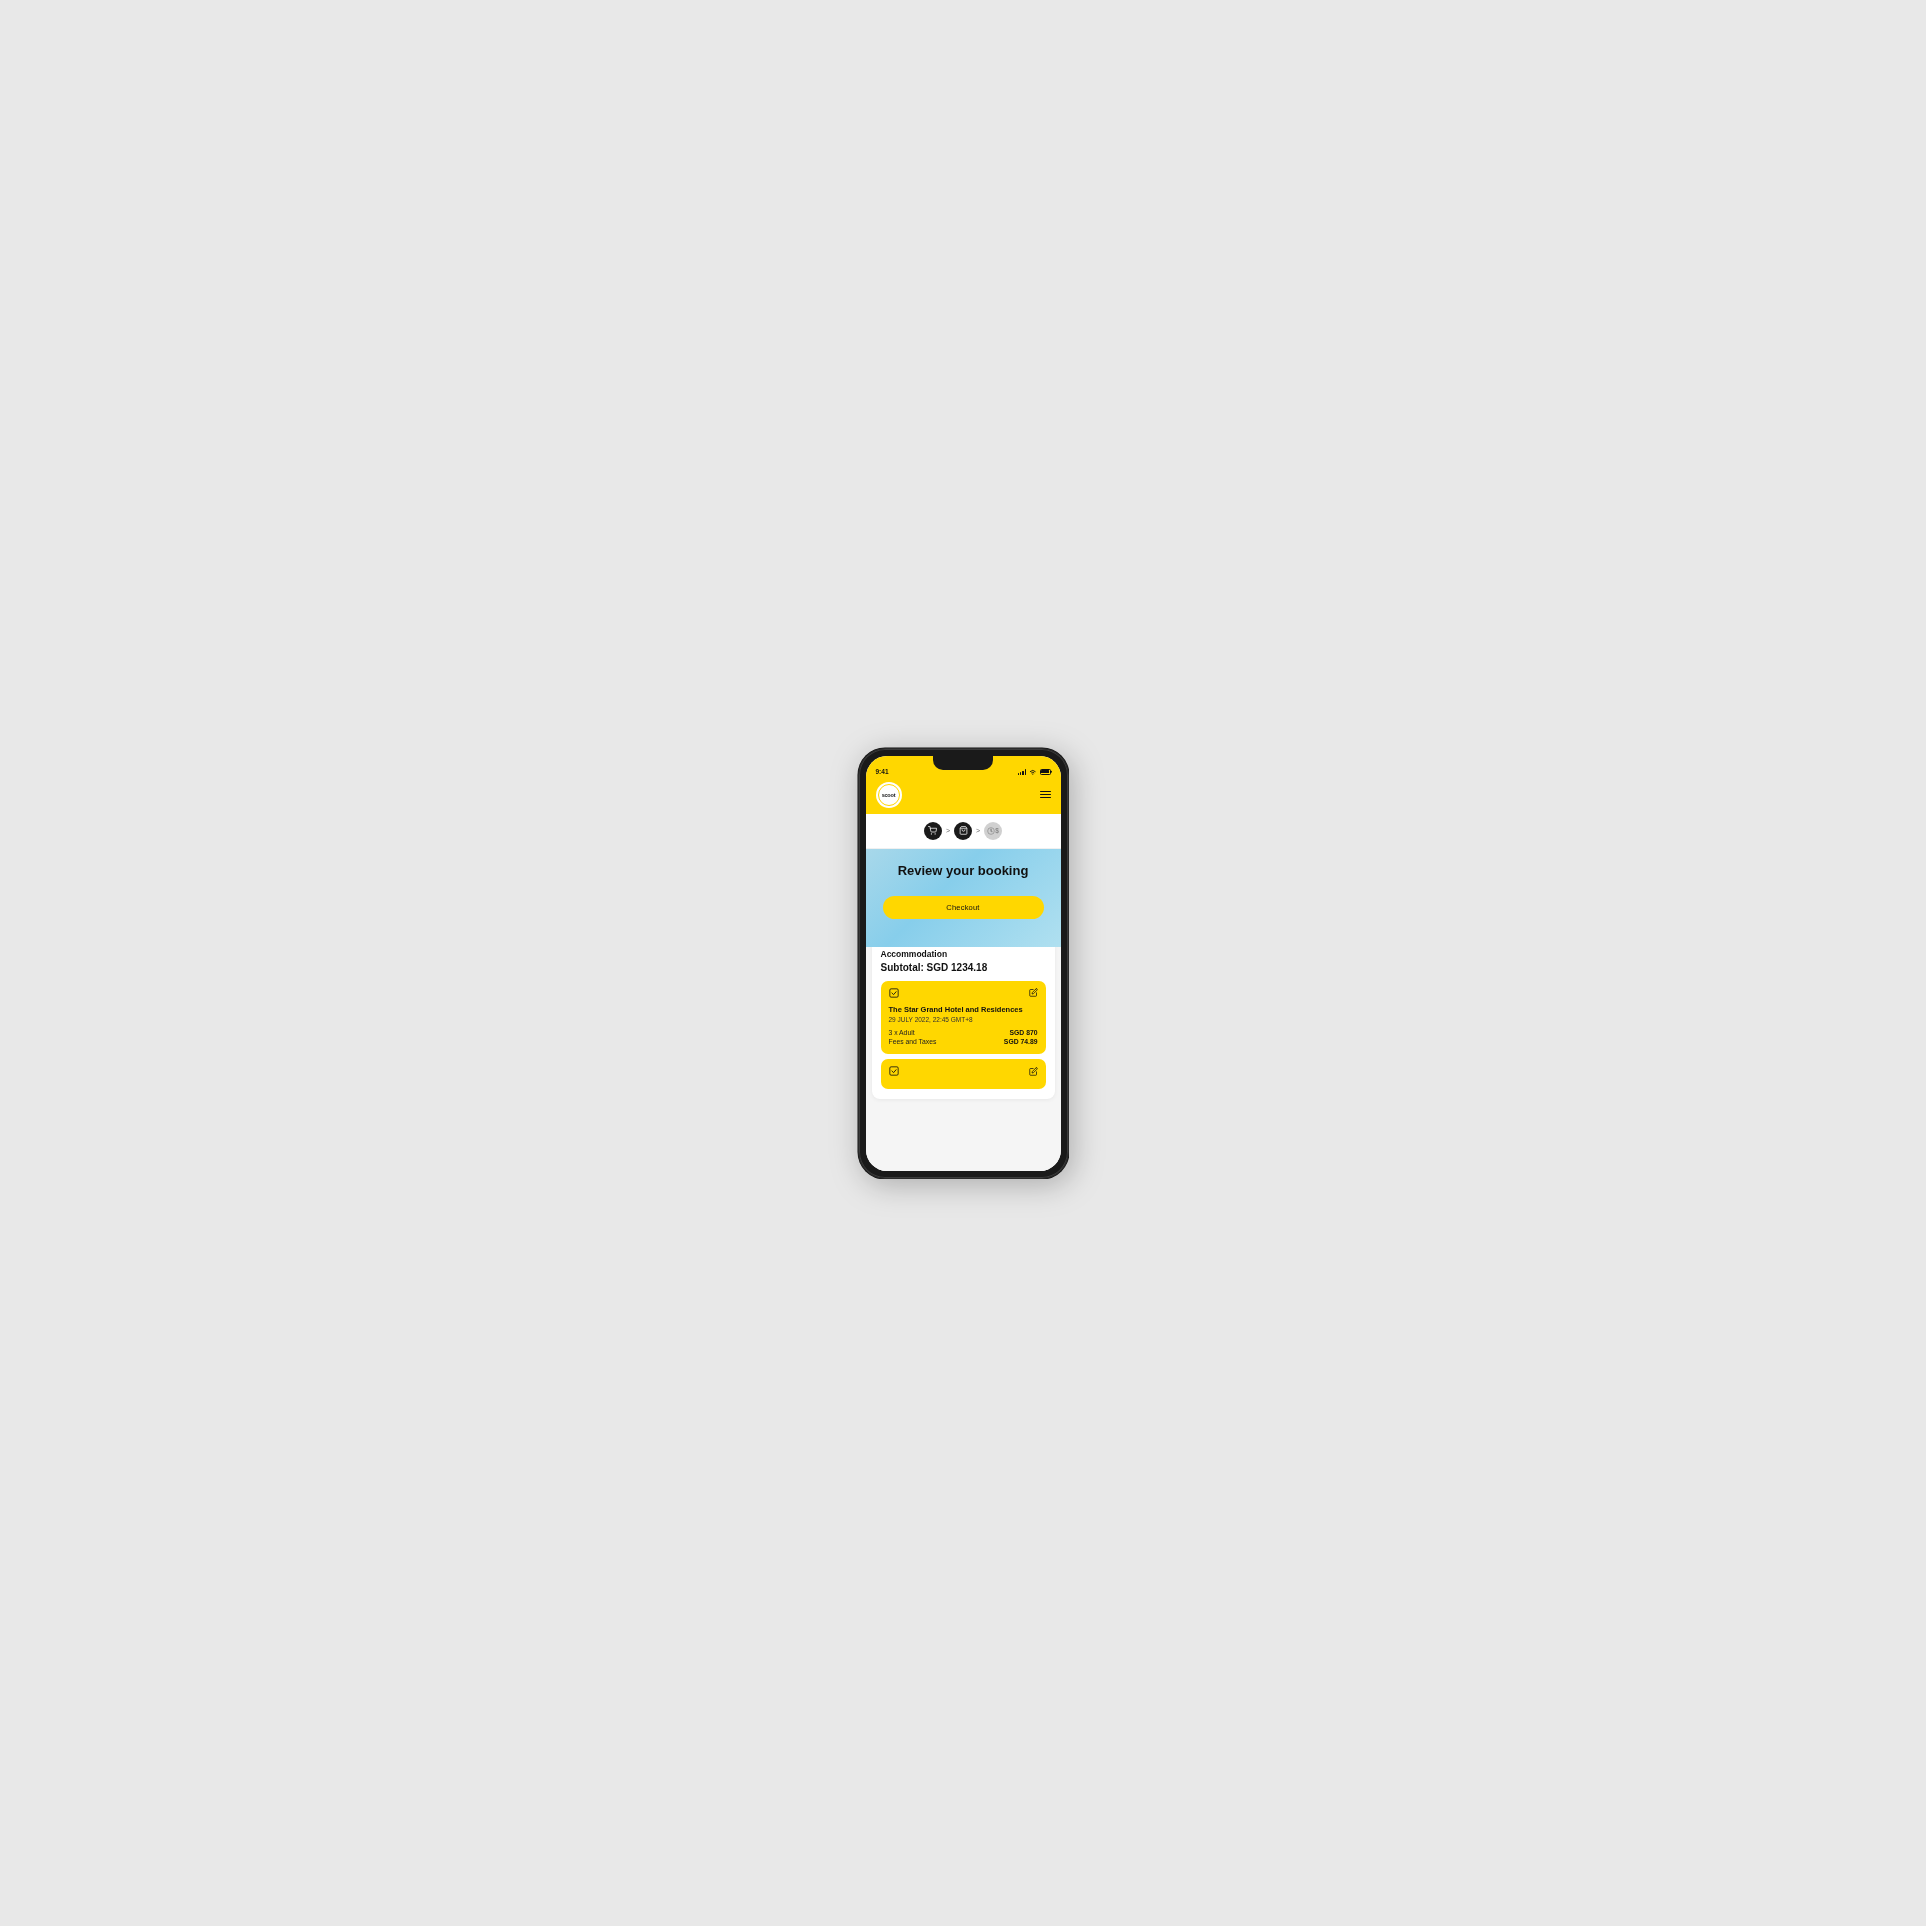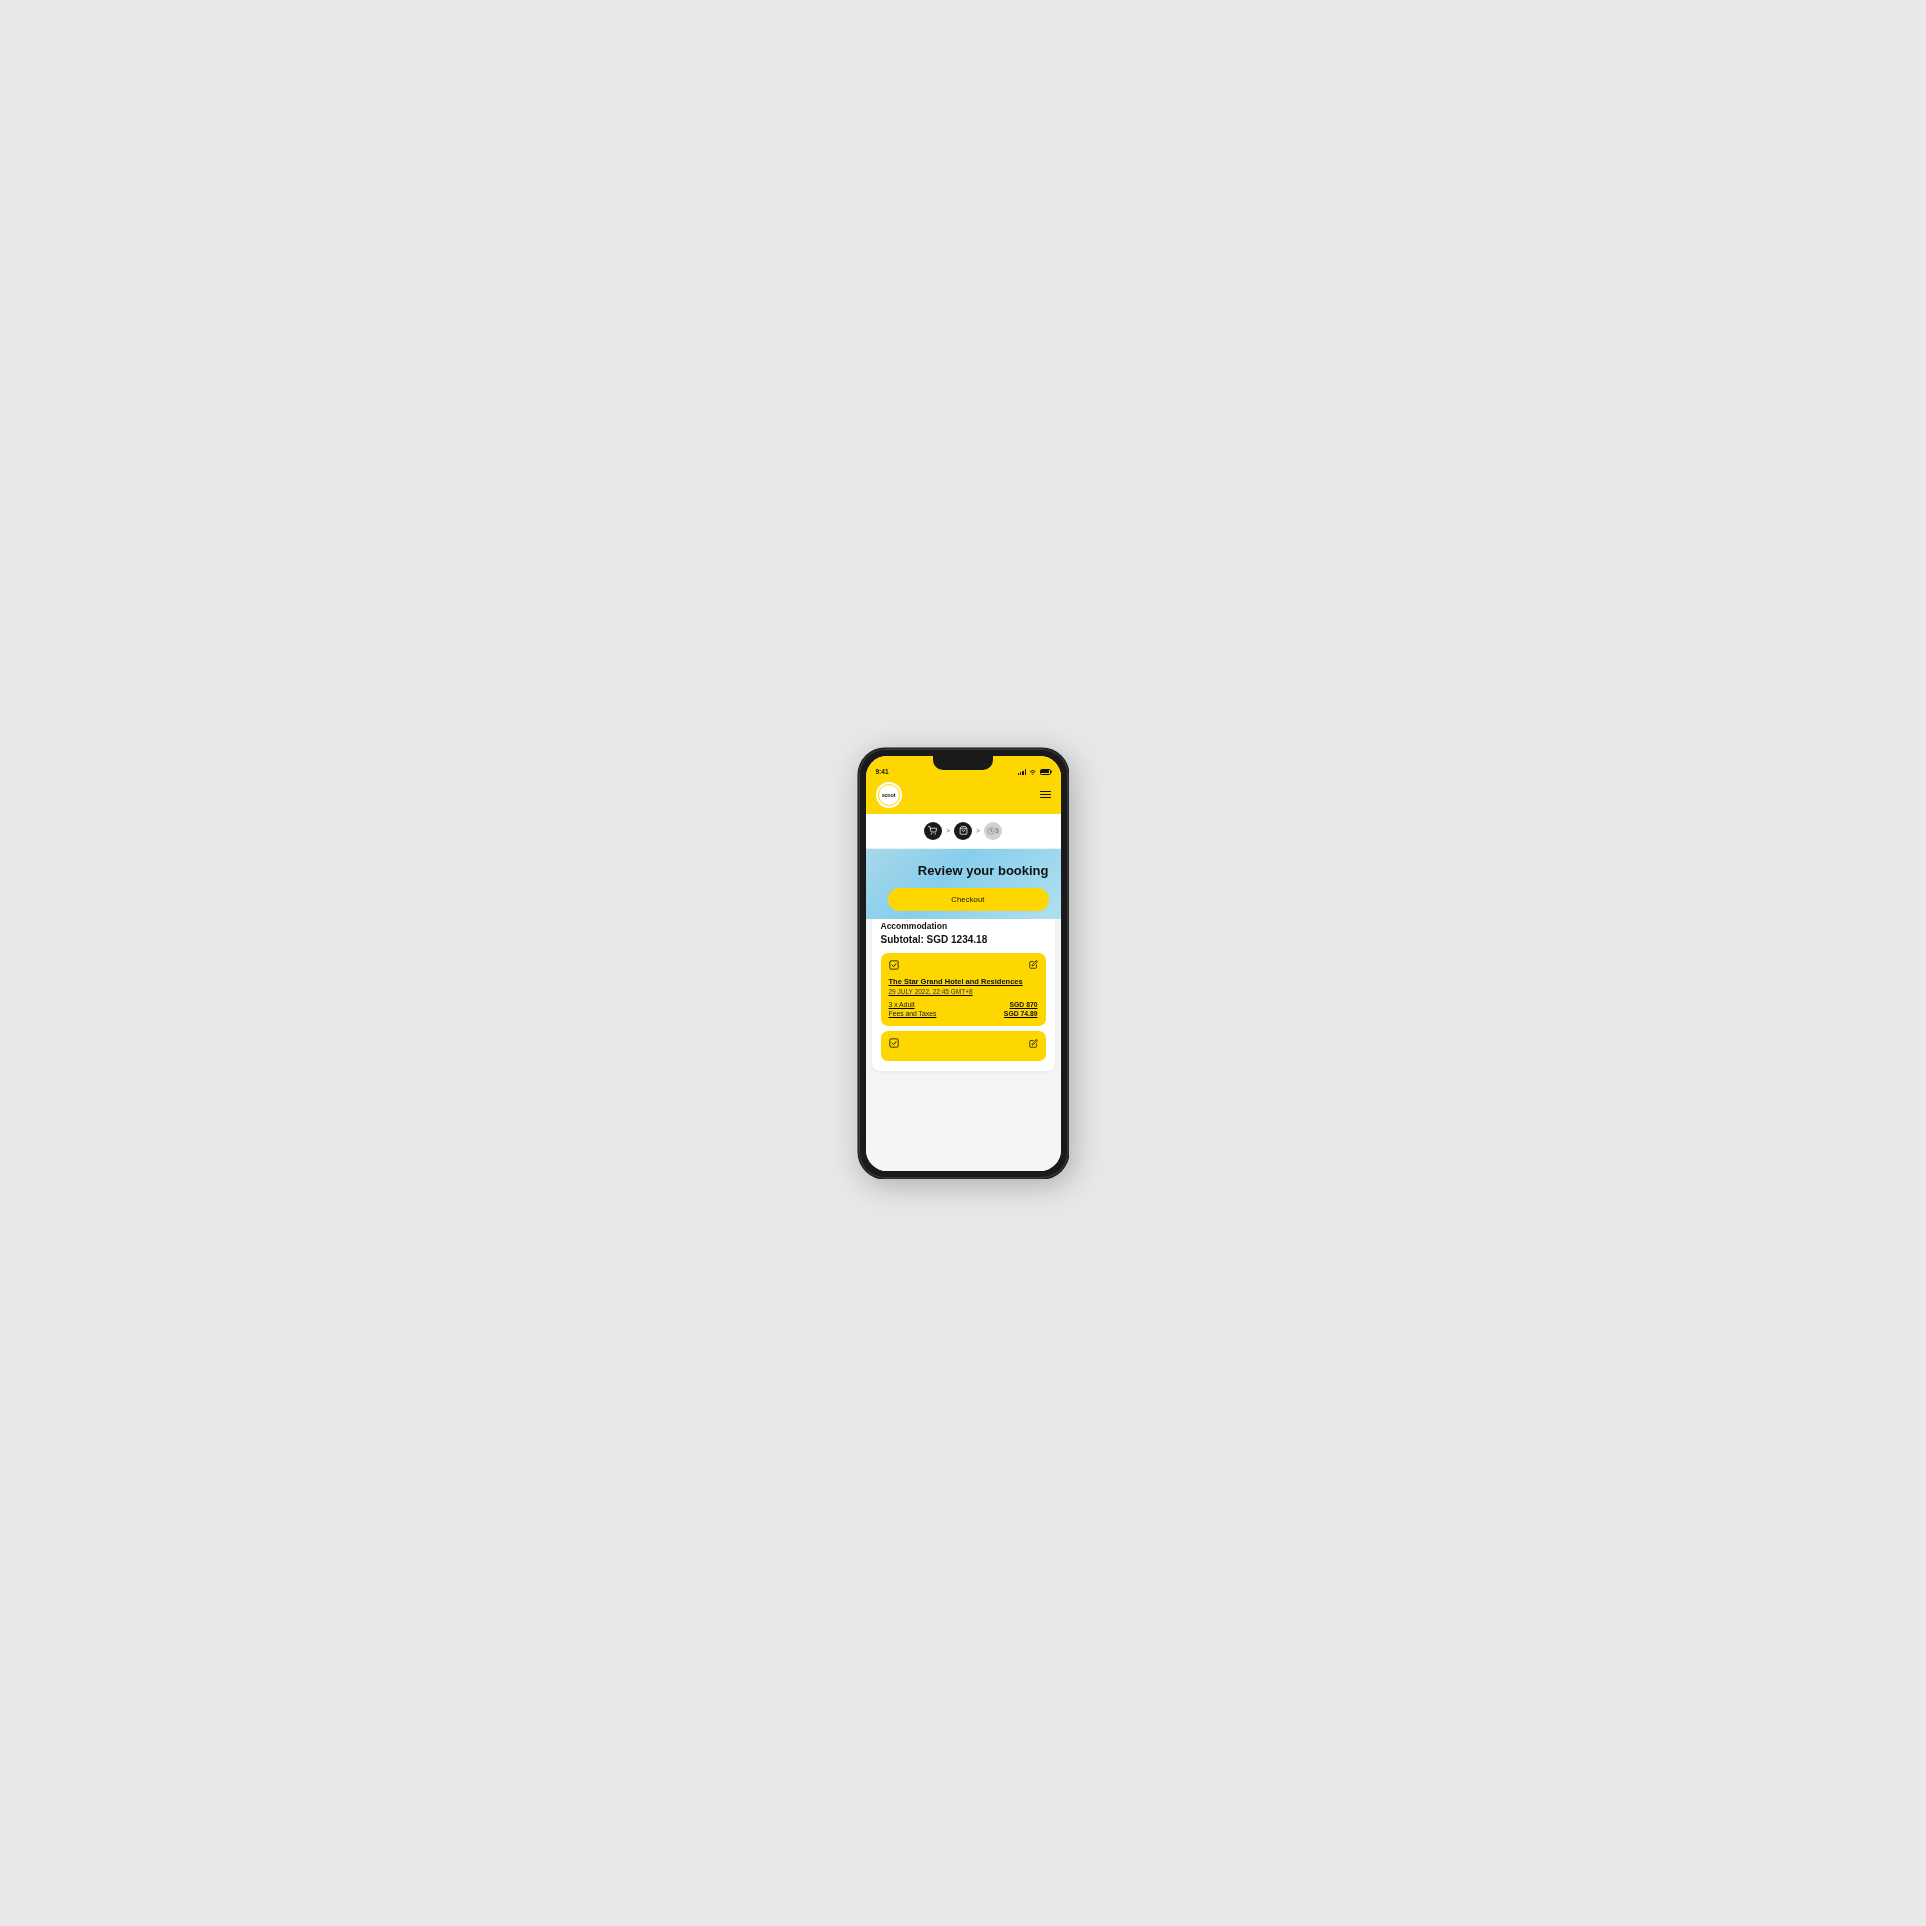--- a/index.html
+++ b/index.html
@@ -199,25 +199,25 @@
 
     .step-chevron {
       font-size: 7px;
       color: #666;
       font-weight: 500;
     }
 
     
     .hero-section {
       background: linear-gradient(135deg, #a8d8ea 0%, #87ceeb 40%, #b0e0f0 100%);
-      padding: 14px 12px 8px;
+      padding: 14px 12px 28px;
       display: flex;
       flex-direction: column;
-      align-items: flex-end;
-      gap: 10px;
+      align-items: center;
+      gap: 18px;
     }
 
     .review-title {
       font-size: 13px;
       font-weight: 800;
       color: #111;
       text-align: center;
       line-height: 1.2;
     }
 
@@ -264,21 +264,20 @@
       font-weight: 700;
       color: #111;
       margin-bottom: 8px;
     }
 
     .yellow-card {
       background: #ffd700;
       border-radius: 7px;
       padding: 7px 8px;
       margin-bottom: 5px;
-      text-decoration: underline;
     }
 
     .yellow-card-header {
       display: flex;
       justify-content: space-between;
       align-items: flex-start;
       margin-bottom: 5px;
     }
 
     .check-icon {

